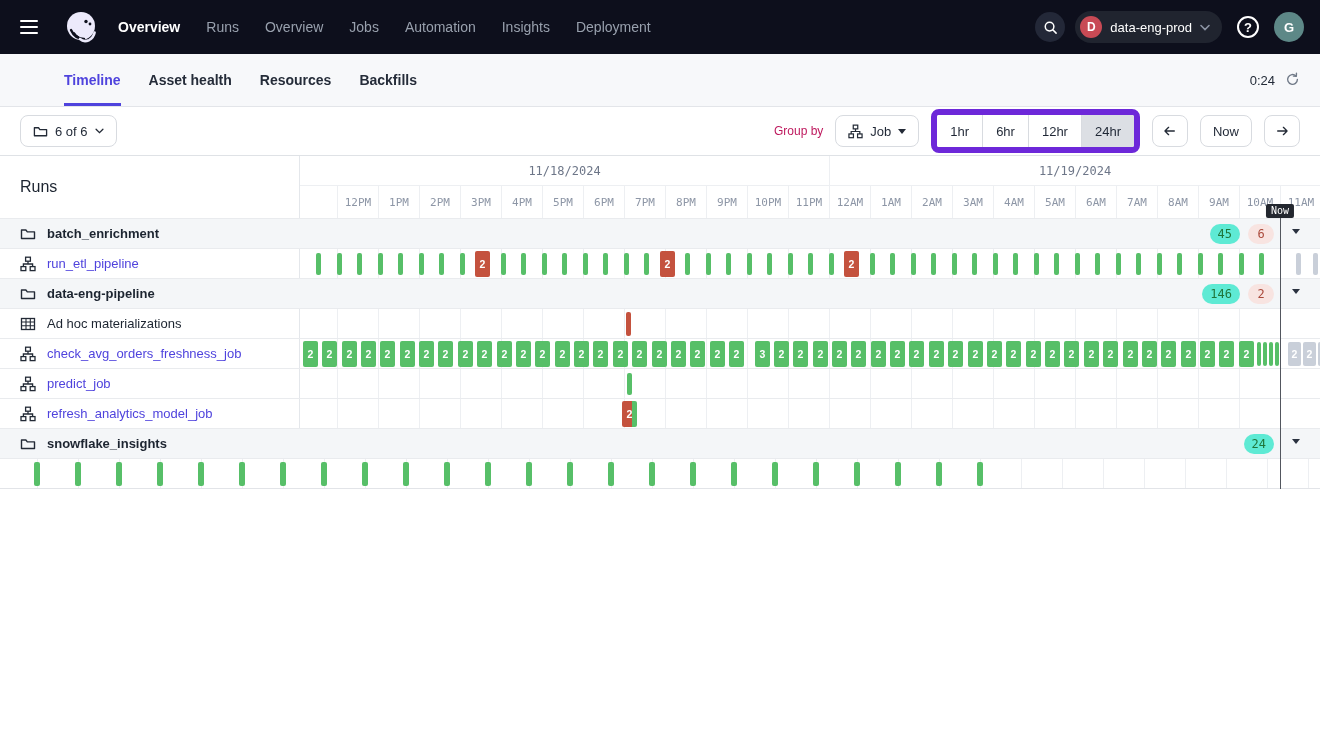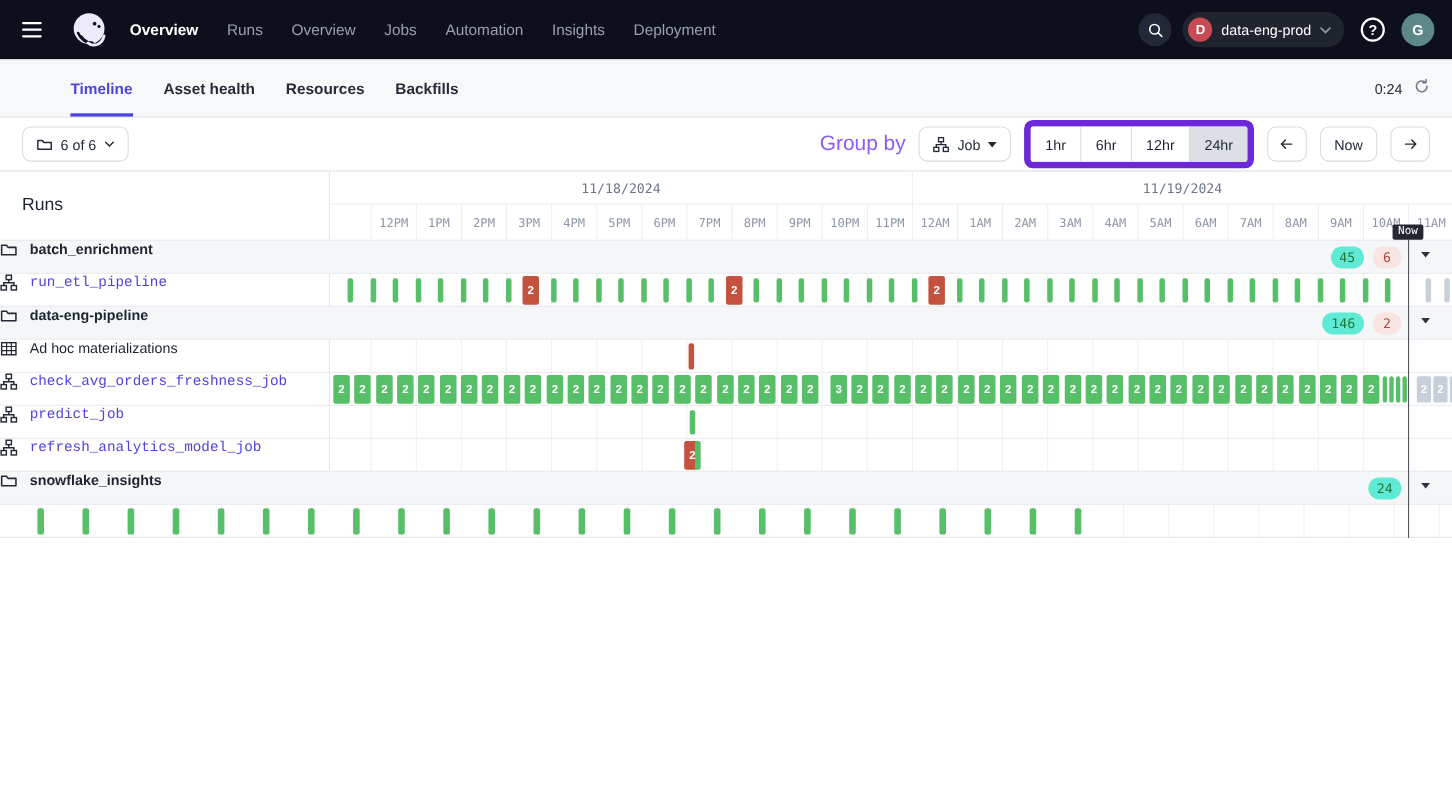--- a/index.html
+++ b/index.html
@@ -45,21 +45,21 @@
   .timer{font-size:13px;color:#232b38;}
   .refresh{color:#717a88;font-size:15px;cursor:pointer;line-height:1;}
 
   
   .filterrow{height:48px;display:flex;align-items:center;padding:0 20px;gap:12px;background:#fff;}
   .btn{height:32px;border:1px solid #d8dbe0;border-radius:8px;background:#fff;display:flex;align-items:center;gap:7px;padding:0 12px;font-size:13px;color:#1f2735;cursor:pointer;white-space:nowrap;}
   .search-box{height:32px;border:1px solid #d8dbe0;border-radius:8px;background:#fff;display:flex;align-items:center;gap:7px;padding:0 10px;width:188px;}
   .search-box input{border:none;outline:none;font-size:13px;color:#1f2735;width:100%;font-family:"Liberation Sans",sans-serif;background:transparent;}
   .search-box input::placeholder{color:#9aa2b0;}
   .filterrow-right{margin-left:auto;display:flex;align-items:center;gap:12px;}
-  .groupby-label{font-size:19px;color:#8b5cf6;}
+  .groupby-label{font-size:12px;color:#be185d;}
   .seg{display:flex;border:6px solid #6d28d9;border-radius:8px;overflow:hidden;background:#fff;}
   .seg button{height:32px;border:none;background:#fff;font-size:13px;color:#1f2735;padding:0 13px;cursor:pointer;border-left:1px solid #d8dbe0;font-family:"Liberation Sans",sans-serif;}
   .seg button:first-child{border-left:none;}
   .seg button.active{background:#dcdfe4;}
   .arrow-btn{width:36px;padding:0;justify-content:center;}
 
   
   .tl{position:relative;border-top:1px solid #dfe2e6;}
   .tl-header{display:flex;height:62px;}
   .tl-header-left{width:300px;flex:0 0 300px;display:flex;align-items:center;padding-left:20px;border-right:1px solid #e4e7eb;}
@@ -69,26 +69,26 @@
   .date-cell{display:flex;align-items:center;justify-content:center;font-size:12px;color:#6d7688;}
   .date-cell.d1{width:529px;}
   .date-cell.d2{width:491px;border-left:1px solid var(--grid);}
   .hours{display:flex;height:32px;}
   .hour-spacer{width:37px;flex:0 0 37px;}
   .hour-cell{width:41px;flex:0 0 41px;border-left:1px solid var(--grid);font-size:11px;color:var(--muted);display:flex;align-items:center;justify-content:center;overflow:visible;white-space:nowrap;}
 
   .tl-body{border-bottom:1px solid #e2e4e8;}
   .row{display:flex;height:30px;border-top:1px solid var(--row-border);position:relative;}
   .row.group{background:var(--group-bg);}
-  .row-left{width:300px;flex:0 0 300px;display:flex;align-items:flex-start;gap:11px;overflow:hidden;}
+  .row-left{width:300px;flex:0 0 300px;display:flex;align-items:center;gap:11px;padding-left:20px;overflow:hidden;}
   .row:not(.group) .row-left{border-right:1px solid #e4e7eb;}
   .row-left .ric{flex:0 0 16px;display:flex;color:#232a36;}
   .row-label{font-size:13px;color:var(--ink);white-space:nowrap;}
   .row.group .row-label{font-weight:700;}
-  .row-label.link{color:var(--blurple);cursor:pointer;font-family:Liberation Mono, monospace;}
+  .row-label.link{color:var(--blurple);cursor:pointer;}
   .row-chart{flex:1;position:relative;overflow:hidden;}
   .row:not(.group) .row-chart{background-image:linear-gradient(to right,var(--grid) 1px,transparent 1px);background-size:41px 100%;background-position:37px 0;}
   .bar{position:absolute;border-radius:2px;display:flex;align-items:center;justify-content:center;color:#fff;font-size:10.5px;font-weight:600;cursor:pointer;line-height:1;}
   .bar.s{background:var(--green);}
   .bar.f{background:var(--red);}
   .bar.g{background:var(--future);}
   .bar.m{background:linear-gradient(90deg,var(--red) 0 68%,var(--green) 68% 100%);}
 
   .row-controls{position:absolute;right:46px;top:5px;display:flex;gap:8px;}
   .pill{height:20px;min-width:26px;padding:0 8px;border-radius:10px;font-family:"DejaVu Sans Mono",monospace;font-size:12px;display:flex;align-items:center;justify-content:center;}

